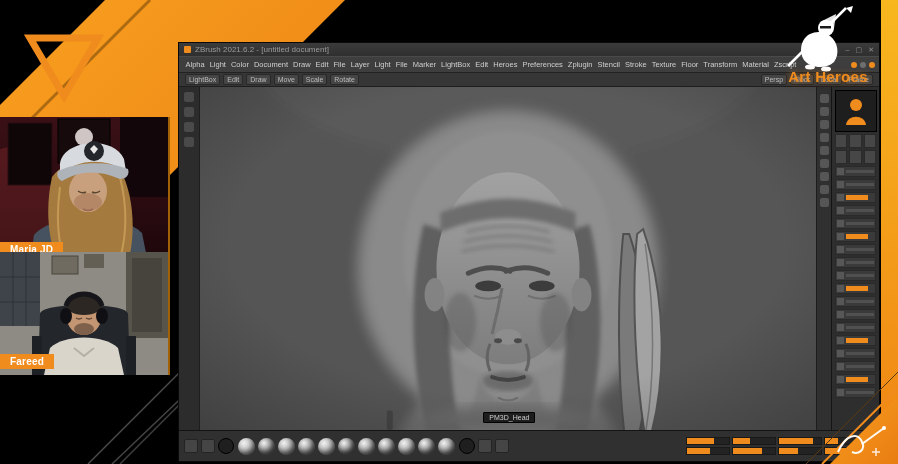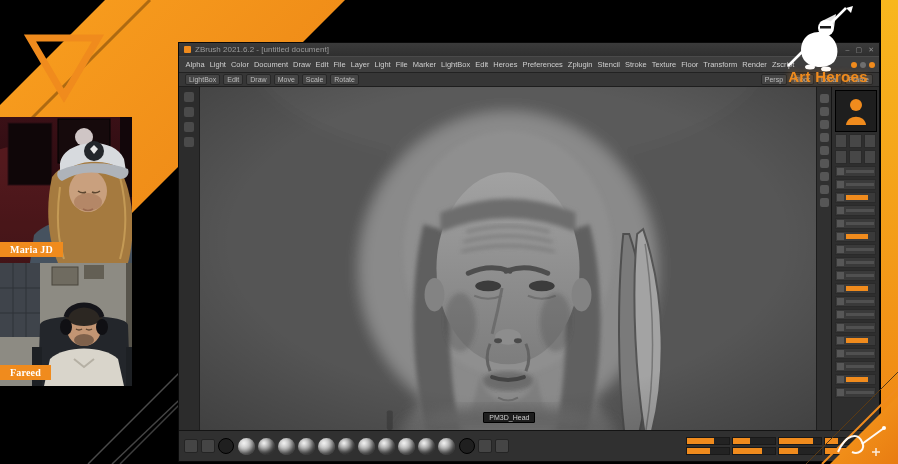--- a/index.html
+++ b/index.html
@@ -2,23 +2,23 @@
 <html><head>
 <meta charset="utf-8">
 <style>
   html,body{margin:0;padding:0;background:#000;}
   .stage{position:relative;width:898px;height:464px;background:#000;overflow:hidden;
          font-family:"Liberation Sans",sans-serif;}
   .stage svg{display:block;}
   .decor{position:absolute;left:0;top:0;z-index:1;}
 
   
-  .webcam{position:absolute;left:0;width:132px;z-index:2;background:#a16207;overflow:hidden;font-family:Liberation Serif, serif;}
+  .webcam{position:absolute;left:0;width:170px;z-index:2;background:#a16207;overflow:hidden;}
   #cam-maria{top:117px;height:146px;}
-  #cam-fareed{top:263px;height:123px;}
+  #cam-fareed{top:252px;height:123px;}
   .webcam svg{position:absolute;inset:0;}
   .cam-label{position:absolute;left:0;bottom:6px;background:#f08b1d;color:#fff;
              font-size:10px;font-weight:bold;padding:2px 10px;letter-spacing:.2px;z-index:3;}
 
   
   .zwindow{position:absolute;left:178px;top:42px;width:702px;height:420px;z-index:2;
            background:#2b2b2b;border:1px solid #0a0a0a;box-sizing:border-box;
            display:flex;flex-direction:column;}
   .titlebar{height:13px;background:linear-gradient(#3b3b3b,#2f2f2f);display:flex;
             align-items:center;padding:0 5px;gap:4px;flex:0 0 auto;}
@@ -201,21 +201,21 @@
           <span class="menu-item">LightBox</span>
           <span class="menu-item">Edit</span>
           <span class="menu-item">Heroes</span>
           <span class="menu-item">Preferences</span>
           <span class="menu-item">Zplugin</span>
           <span class="menu-item">Stencil</span>
           <span class="menu-item">Stroke</span>
           <span class="menu-item">Texture</span>
           <span class="menu-item">Floor</span>
           <span class="menu-item">Transform</span>
-          <span class="menu-item">Render</span>
+          <span class="menu-item">Material</span>
           <span class="menu-item">Zscript</span>
         </span>
       <span class="menubar-right">
         <span class="mini-dot orange"></span>
         <span class="mini-dot"></span>
         <span class="mini-dot orange"></span>
       </span>
     </div>
 
     <div class="topshelf">

